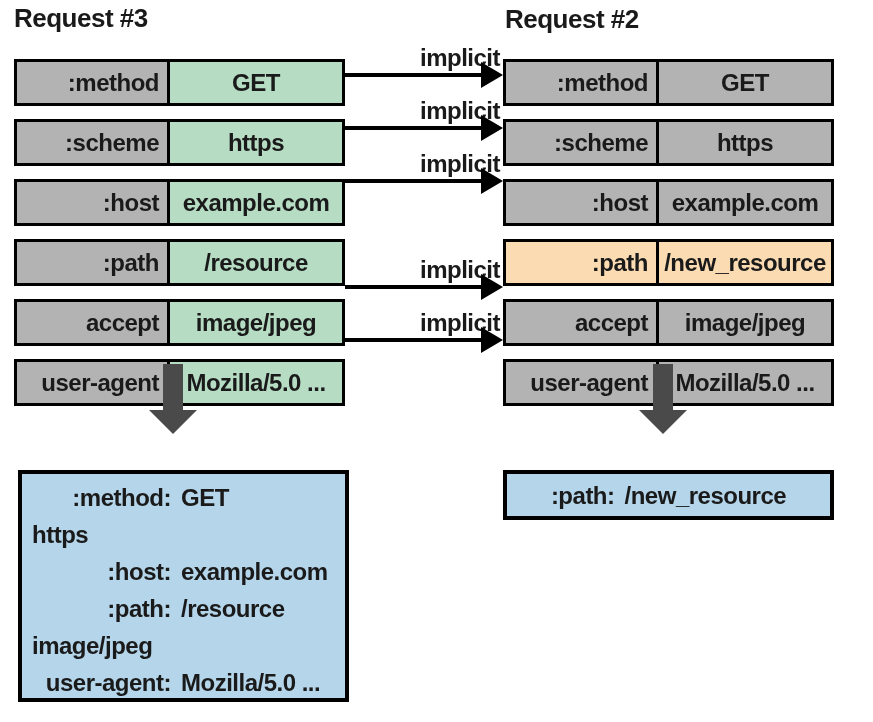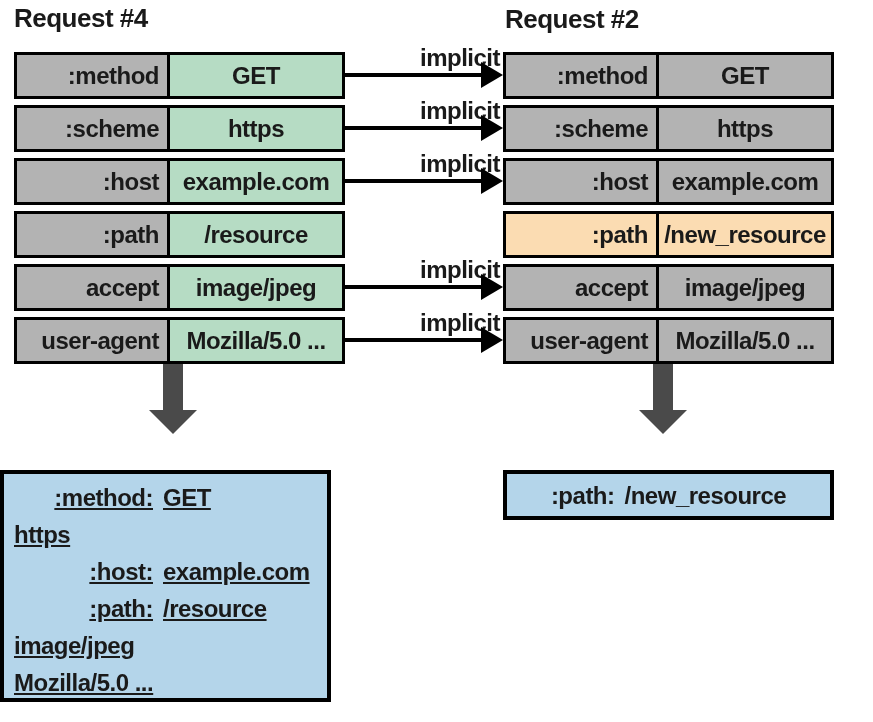--- a/index.html
+++ b/index.html
@@ -6,21 +6,21 @@
   #canvas{
     position:relative;width:873px;height:722px;background:#fff;overflow:hidden;
     font-family:"Liberation Sans",sans-serif;color:#1a1a1a;letter-spacing:-0.5px;
   }
   .title{
     position:absolute;font-size:26px;font-weight:bold;line-height:28px;white-space:nowrap;
   }
   
   .htable{position:absolute;top:52px;width:331px;display:flex;flex-direction:column;row-gap:6px;}
   .hrow{
-    box-sizing:border-box;height:47px;border:3px solid #000;display:flex;background:#b3b3b3;
+    box-sizing:border-box;height:47px;border:3px solid #000;display:flex;background:#b3b3b3;margin-top:7px;
   }
   .hcell{display:flex;align-items:center;box-sizing:border-box;font-size:24px;font-weight:bold;white-space:nowrap;}
   .hname{width:153px;border-right:3px solid #000;justify-content:flex-end;padding-right:8px;background:#b3b3b3;}
   .hvalue{flex:1;justify-content:center;background:#b3b3b3;overflow:hidden;}
   .t1 .hvalue{background:#b6dcc4;}
   .hrow.highlight .hname,.hrow.highlight .hvalue{background:#fbdcb2;}
   
   .iarrow{position:absolute;left:345px;width:158px;height:26px;}
   .iline{position:absolute;left:0;right:18px;top:11px;height:4px;background:#000;}
   .ihead{position:absolute;right:0;top:0;width:0;height:0;
@@ -41,21 +41,21 @@
   .fval{margin-left:10px;text-align:left;}
   .frame.multi{height:232px;padding:5px 0;}
   .frame.single{height:50px;display:flex;align-items:center;justify-content:center;}
   .frame.single .fkey{width:auto;}
 </style>
 </head>
 <body>
 
 <div id="canvas">
 
-  <div class="title" style="left:14px;top:4px;">Request #4</div>
+  <div class="title" style="left:14px;top:4px;">Request #3</div>
   <div class="title" style="left:505px;top:5px;">Request #2</div>
 
   <div class="htable t1" style="left:14px;">
     <div class="hrow">
       <div class="hcell hname">:method</div>
       <div class="hcell hvalue">GET</div>
     </div>
     <div class="hrow">
       <div class="hcell hname">:scheme</div>
       <div class="hcell hvalue">https</div>
@@ -138,40 +138,41 @@
   <div class="darrow" style="left:149px;">
     <div class="dshaft"></div>
     <div class="dhead"></div>
   </div>
   <div class="darrow" style="left:639px;">
     <div class="dshaft"></div>
     <div class="dhead"></div>
   </div>
 
 
-  <div class="frame multi" style="left:0;text-decoration:underline;">
+  <div class="frame multi" style="left:18px;">
     <div class="fline">
       <span class="fkey">:method:</span>
       <span class="fval">GET</span>
     </div>
     <div class="fline">
       <span class="fval">https</span>
     </div>
     <div class="fline">
       <span class="fkey">:host:</span>
       <span class="fval">example.com</span>
     </div>
     <div class="fline">
       <span class="fkey">:path:</span>
       <span class="fval">/resource</span>
     </div>
     <div class="fline">
       <span class="fval">image/jpeg</span>
     </div>
     <div class="fline">
+      <span class="fkey">user-agent:</span>
       <span class="fval">Mozilla/5.0 ...</span>
     </div>
   </div>
 
   <div class="frame single" style="left:503px;">
     <div class="fline">
       <span class="fkey">:path:</span>
       <span class="fval">/new_resource</span>
     </div>
   </div>

